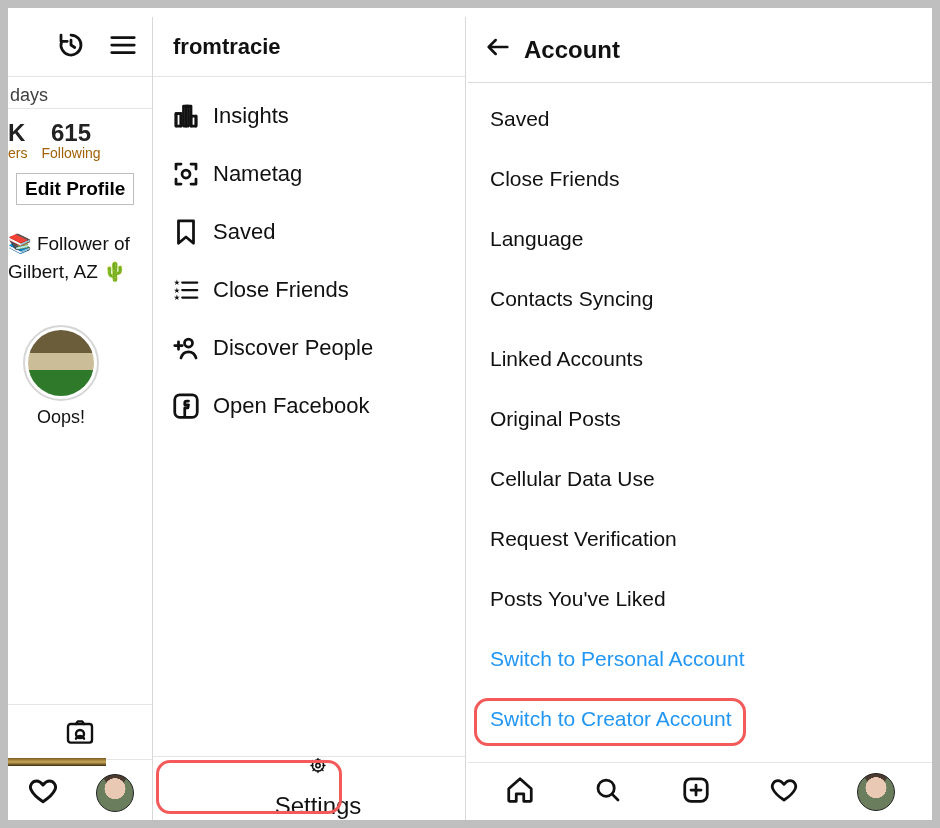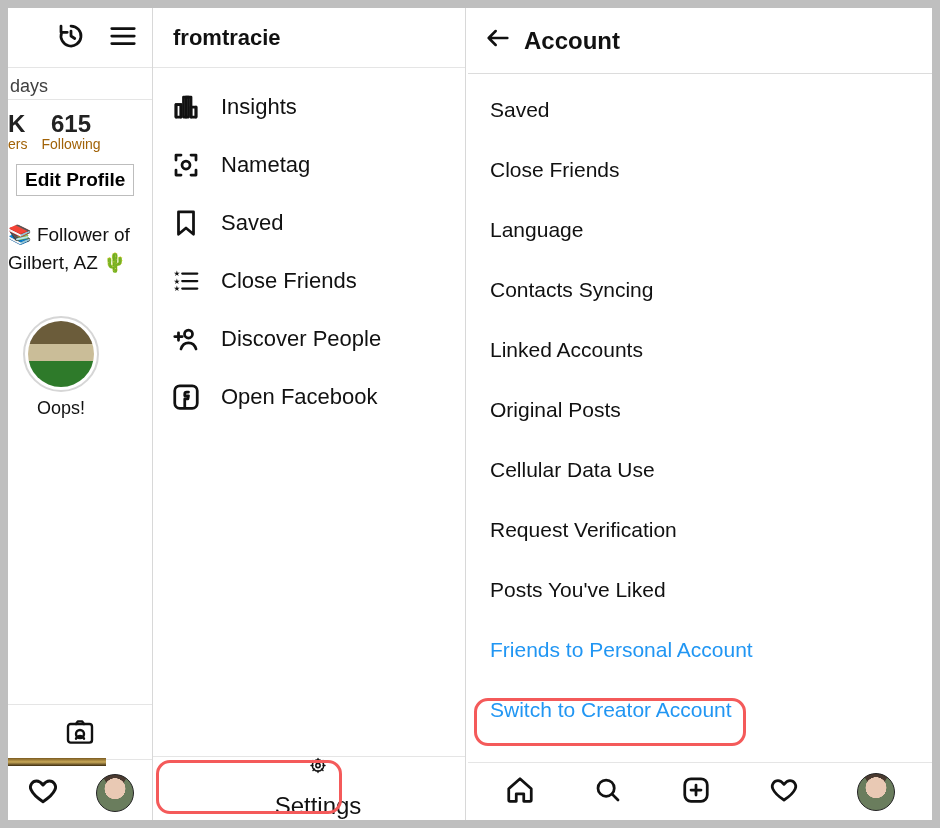--- a/index.html
+++ b/index.html
@@ -9,21 +9,21 @@
     background:#bfbfbf;
     font-family: -apple-system, "Helvetica Neue", Arial, sans-serif;
     color:#111;
     position:relative;
   }
   .stage {
     position:absolute; top:8px; left:8px; width:924px; height:812px;
     background:#fff;
   }
   
-  .col { position:absolute; top:0; bottom:0; background:#fff; }
+  .col { position:absolute; top:9px; bottom:0; background:#fff; }
   .col-a { left:0;   width:145px; border-right:1.5px solid #d8d8d8; }
   .col-b { left:145px; width:313px; border-right:1.5px solid #d8d8d8; }
   .col-c { left:460px; width:464px; }
 
   
   .a-topbar { height:60px; border-bottom:1px solid #e5e5e5; display:flex; align-items:center; padding-right:14px; justify-content:flex-end; gap:22px;}
   .a-topbar svg{ width:30px; height:30px; }
   .a-days { color:#404040; font-size:18px; padding:8px 2px 2px 2px; border-bottom:1px solid #e5e5e5;}
   .a-stats { display:flex; gap:14px; padding:10px 2px 0 2px; align-items:flex-start;}
   .stat { text-align:center; }
@@ -44,21 +44,21 @@
     background:linear-gradient(#7a5a20,#c9a959,#3a2a10); }
   .a-bottombar{ position:absolute; bottom:0; left:0; right:0; height:54px; display:flex; align-items:center; justify-content:space-around;}
   .avatar{ width:38px; height:38px; border-radius:50%; border:1.5px solid #222; background:
     radial-gradient(circle at 50% 38%, #e9c9b4 0 36%, transparent 37%),
     radial-gradient(circle at 50% 0%, #4a3a30 0 28%, transparent 29%),
     linear-gradient(#6a7d5d,#6a7d5d);}
 
   
   .b-header{ height:60px; border-bottom:1px solid #e5e5e5; display:flex; align-items:center; padding-left:20px; font-size:22px; font-weight:700;}
   .b-list{ padding-top:10px;}
-  .b-item{ display:flex; align-items:center; gap:20px; padding:14px 10px 14px 18px; font-size:22px;}
+  .b-item{ display:flex; align-items:center; gap:12px; padding:14px 10px 14px 18px; font-size:22px;}
   .b-item svg{ width:30px; height:30px; flex:none;}
   .b-settings{ position:absolute; left:0; right:0; bottom:0; height:64px; border-top:1.5px solid #e5e5e5; display:flex; align-items:center; gap:18px; padding-left:18px; font-size:24px;flex-direction:column;}
   .b-settings svg{ width:30px; height:30px;}
   .callout{ position:absolute; border:3.5px solid #f45a5a; border-radius:14px; pointer-events:none;}
   .callout-b{ left:148px; bottom:6px; width:186px; height:54px;}
   .callout-c{ left:466px; bottom:74px; width:272px; height:48px;}
 
   
   .c-header{ height:66px; border-bottom:1.5px solid #dcdcdc; display:flex; align-items:center; gap:12px; padding-left:16px; font-size:24px; font-weight:700;}
   .c-header svg{ width:28px; height:28px;}
@@ -204,21 +204,21 @@
     <div class="c-list" id="c-list">
         <div class="c-item">Saved</div>
         <div class="c-item">Close Friends</div>
         <div class="c-item">Language</div>
         <div class="c-item">Contacts Syncing</div>
         <div class="c-item">Linked Accounts</div>
         <div class="c-item">Original Posts</div>
         <div class="c-item">Cellular Data Use</div>
         <div class="c-item">Request Verification</div>
         <div class="c-item">Posts You've Liked</div>
-        <div class="c-item c-blue">Friends to Personal Account</div>
+        <div class="c-item c-blue">Switch to Personal Account</div>
         <div class="c-item c-blue">Switch to Creator Account</div>
       </div>
     <div class="c-bottom">
       <span><svg viewBox="0 0 24 24">
             <path class="stroke" d="M3 11 12 3l9 8v9a1 1 0 0 1-1 1h-5v-6h-6v6H4a1 1 0 0 1-1-1v-9z"></path>
           </svg></span>
       <span><svg viewBox="0 0 24 24">
             <circle class="stroke" cx="10.5" cy="10.5" r="6.5"></circle>
             <path class="stroke" d="m20 20-4.5-4.5"></path>
           </svg></span>

